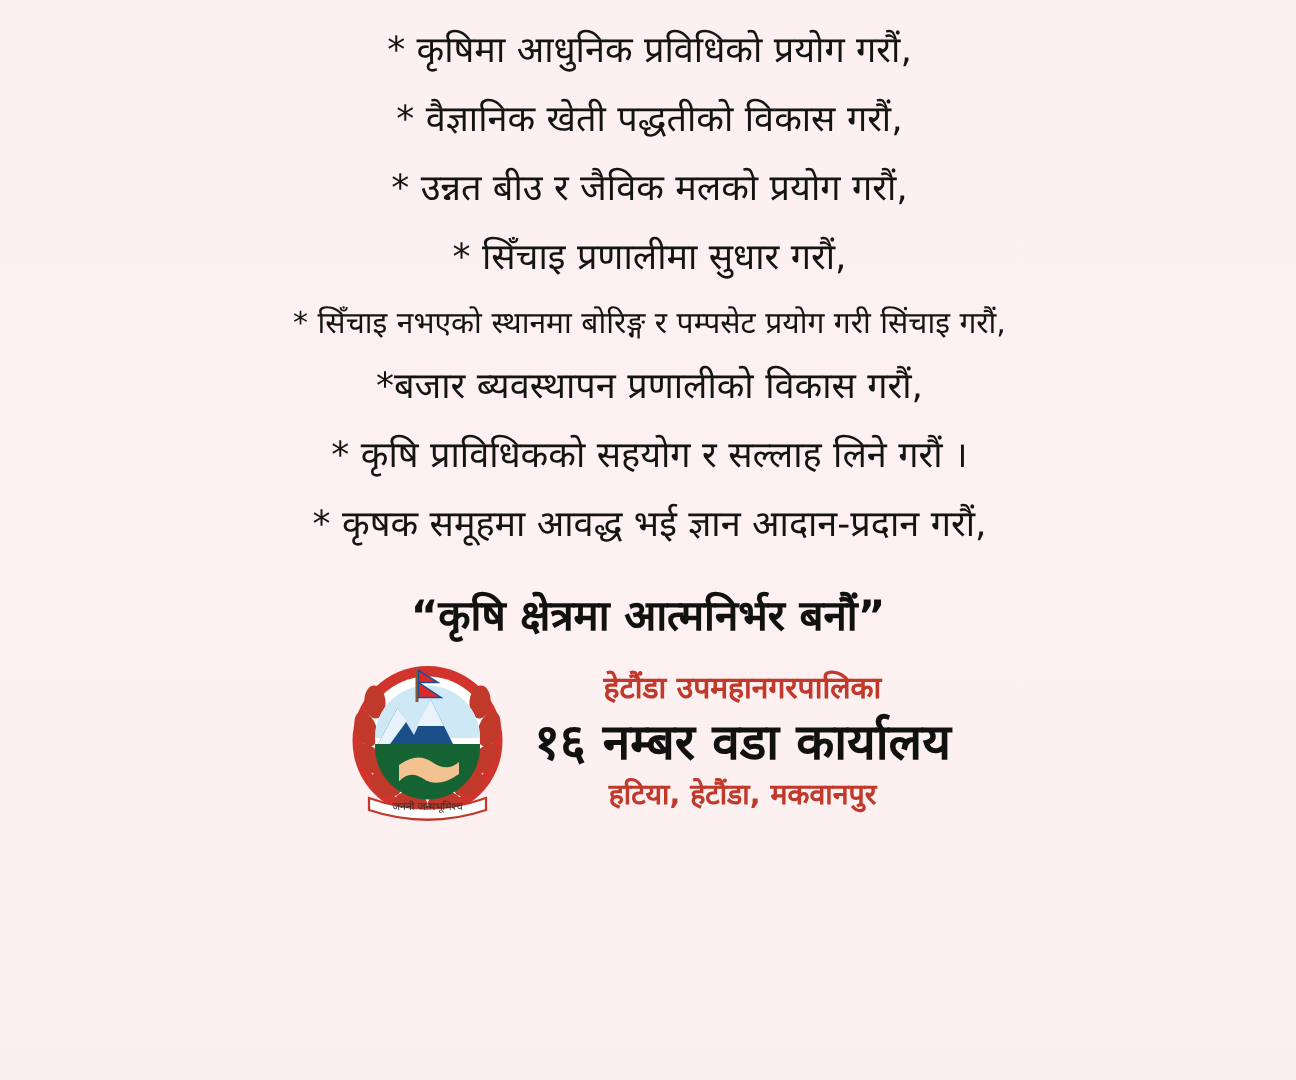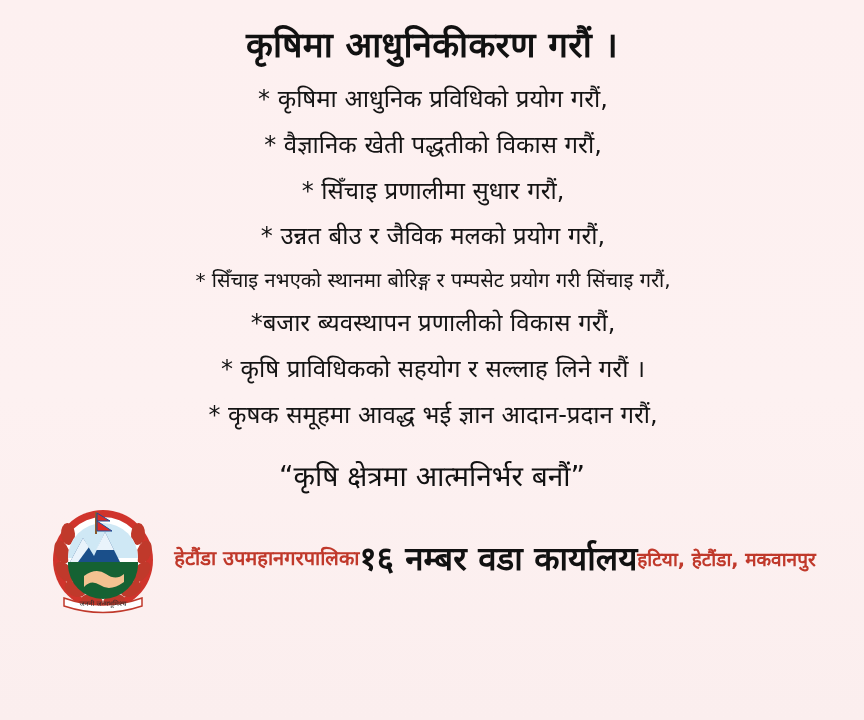--- a/index.html
+++ b/index.html
@@ -43,21 +43,21 @@
     line-height: 1.33;
     margin: 0 0 14px 0;
     white-space: nowrap;
   }
   .point.small {
     font-size: 20px;
   }
   .slogan {
     text-align: center;
     font-size: 28px;
-    font-weight: normal;
+    font-weight: bold;
     color: #111111;
     margin: 10px 0 6px 0;
   }
   .footer {
     display: flex;
     align-items: center;
     justify-content: center;
     gap: 16px;
     margin-top: 6px;
   }
@@ -65,21 +65,21 @@
     width: 110px;
     height: 108px;
     position: relative;
     flex: 0 0 auto;
   }
   .emblem svg {
     display: block;
   }
   .footer-text {
     display: flex;
-    flex-direction: row;
+    flex-direction: column;
     align-items: center;
     justify-content: center;
     line-height: 1.2;
   }
   .muni-name {
     font-size: 20px;
     font-weight: bold;
     color: #c0392b;
     margin-bottom: 3px;
   }
@@ -93,27 +93,26 @@
     font-size: 19px;
     font-weight: bold;
     color: #c0392b;
   }
 </style>
 </head>
 <body>
 
 <div class="poster">
 
-  <div class="title">कृषिमा आधुनिकीकरण गरौं ।</div>
 
   <div class="points">
     <div class="point">* कृषिमा आधुनिक प्रविधिको प्रयोग गरौं,</div>
     <div class="point">* वैज्ञानिक खेती पद्धतीको विकास गरौं,</div>
+    <div class="point">* उन्नत बीउ र जैविक मलको प्रयोग गरौं,</div>
     <div class="point">* सिँचाइ प्रणालीमा सुधार गरौं,</div>
-    <div class="point">* उन्नत बीउ र जैविक मलको प्रयोग गरौं,</div>
     <div class="point small">* सिँचाइ नभएको स्थानमा बोरिङ्ग र पम्पसेट प्रयोग गरी सिंचाइ गरौं,</div>
     <div class="point">*बजार ब्यवस्थापन प्रणालीको विकास गरौं,</div>
     <div class="point">* कृषि प्राविधिकको सहयोग र सल्लाह लिने गरौं ।</div>
     <div class="point">* कृषक समूहमा आवद्ध भई ज्ञान आदान-प्रदान गरौं,</div>
   </div>
 
   <div class="slogan">“कृषि क्षेत्रमा आत्मनिर्भर बनौं”</div>
 
   <div class="footer">
 

